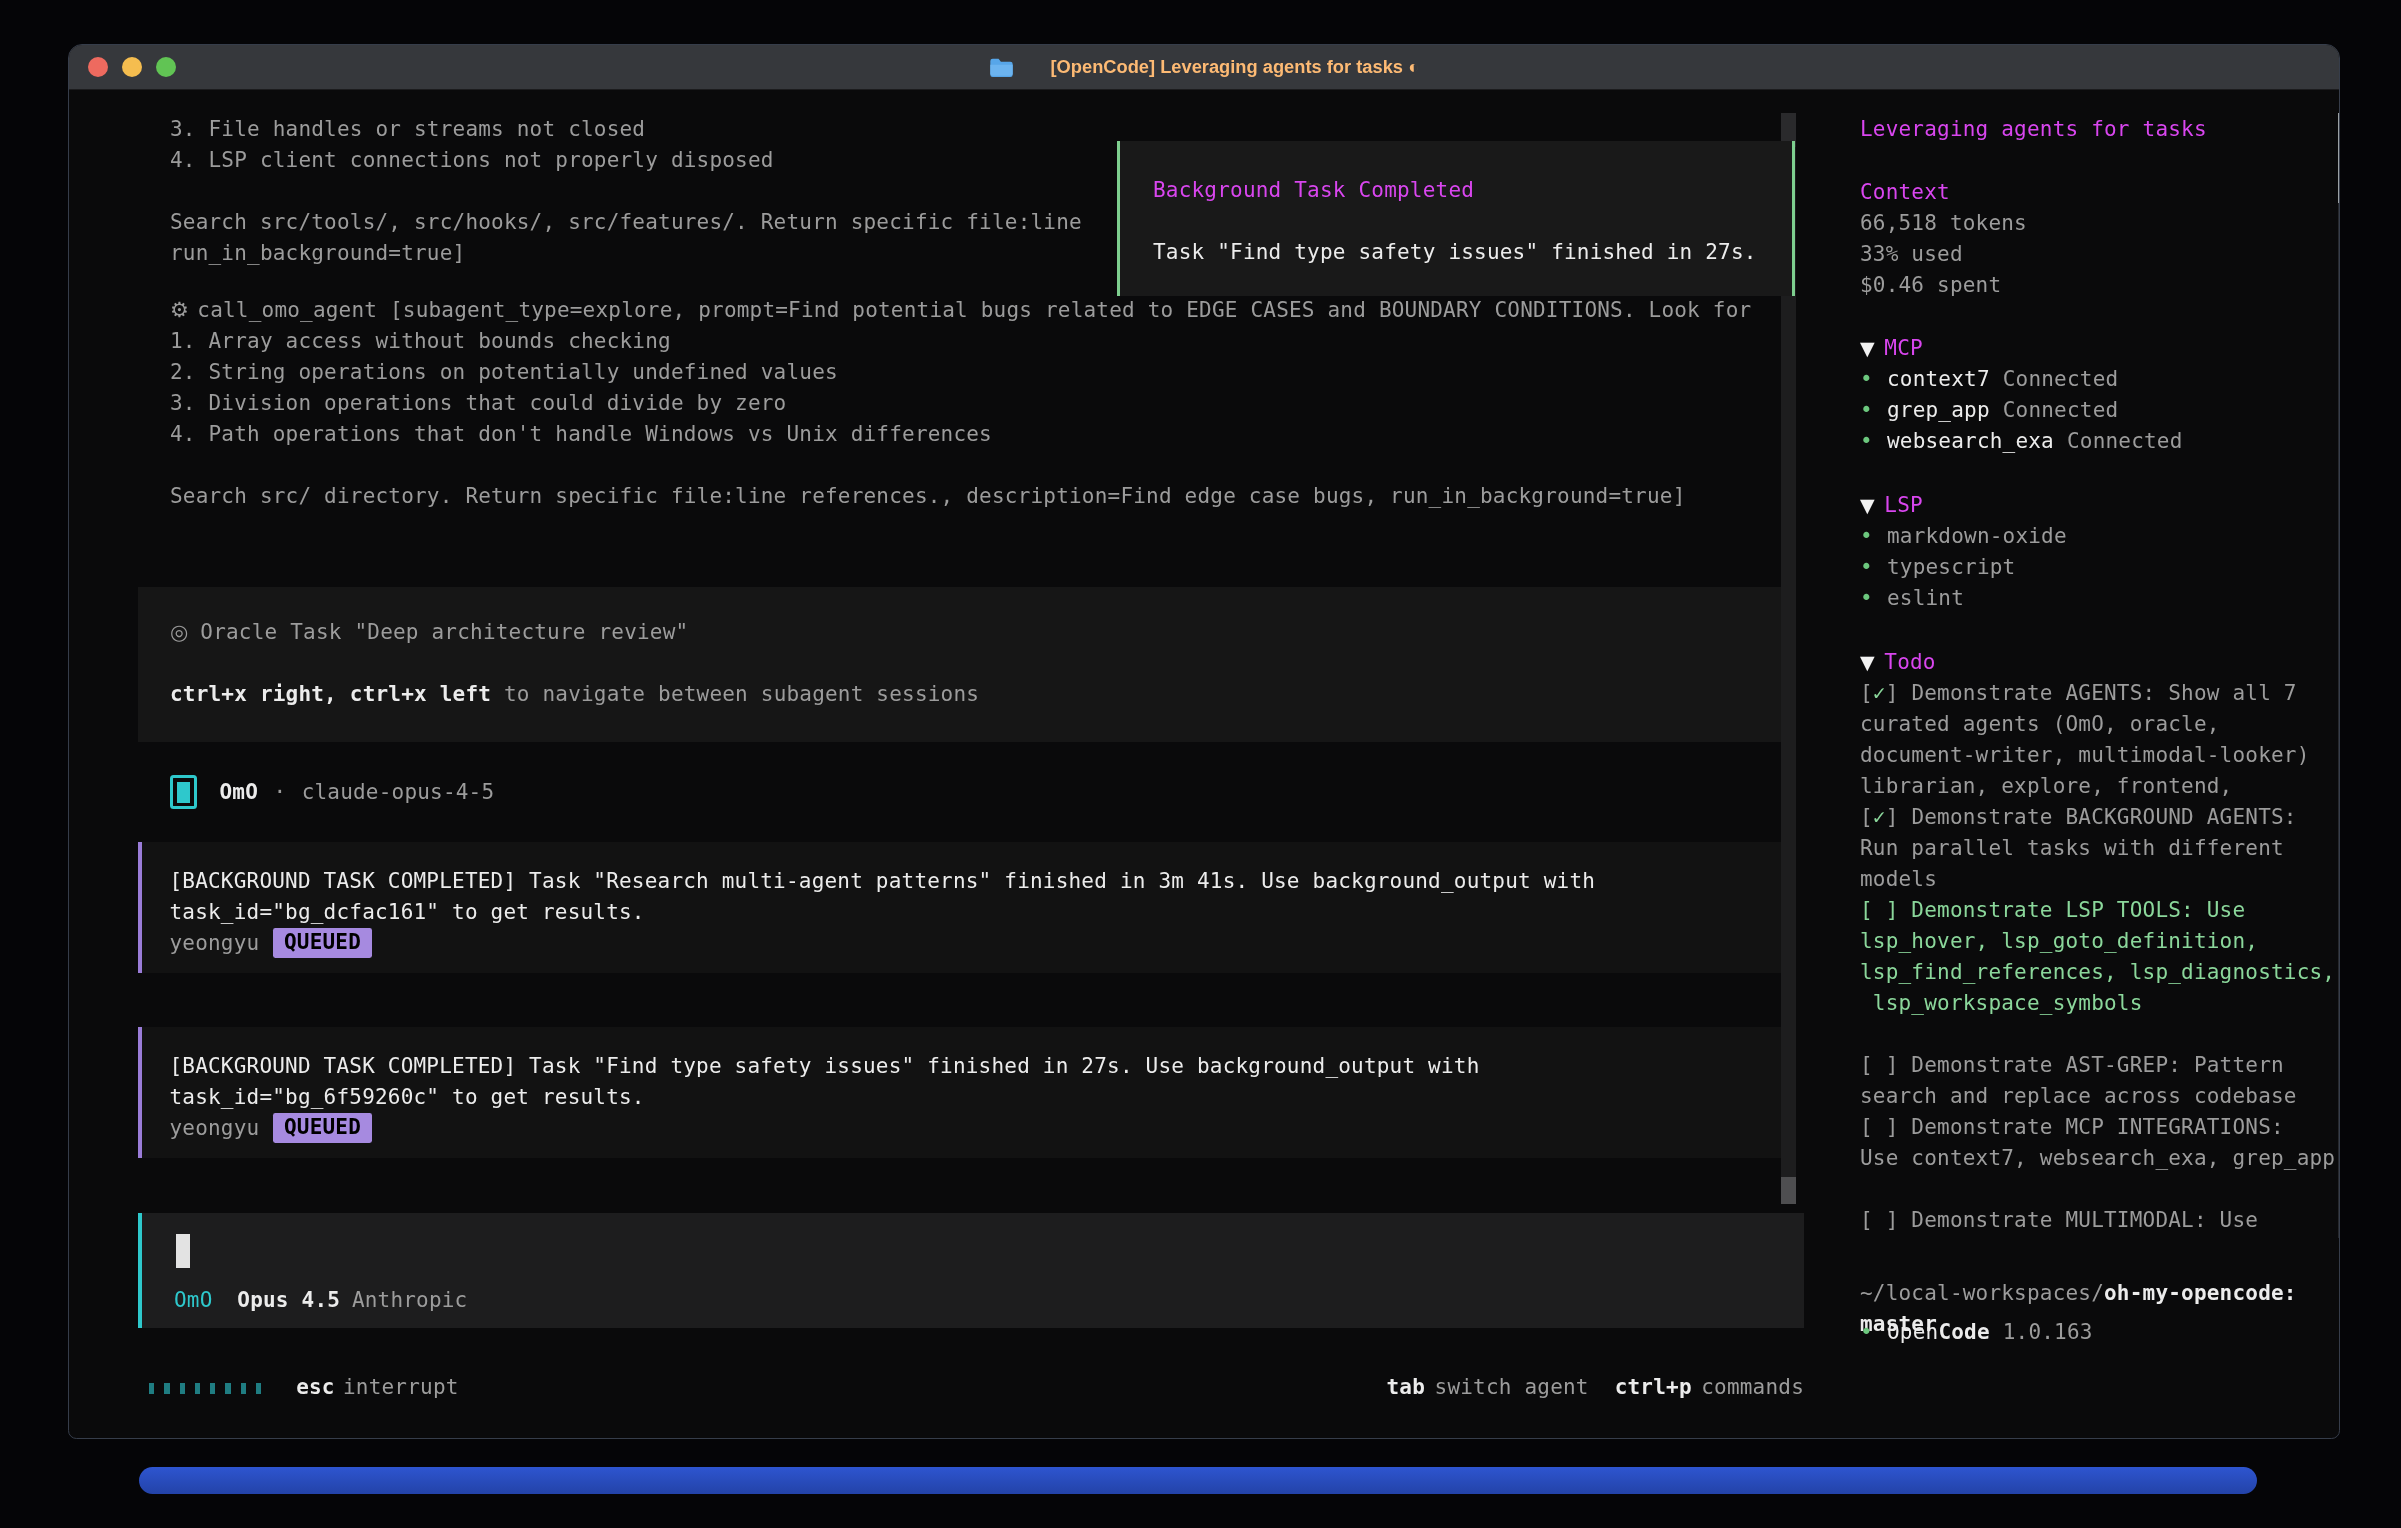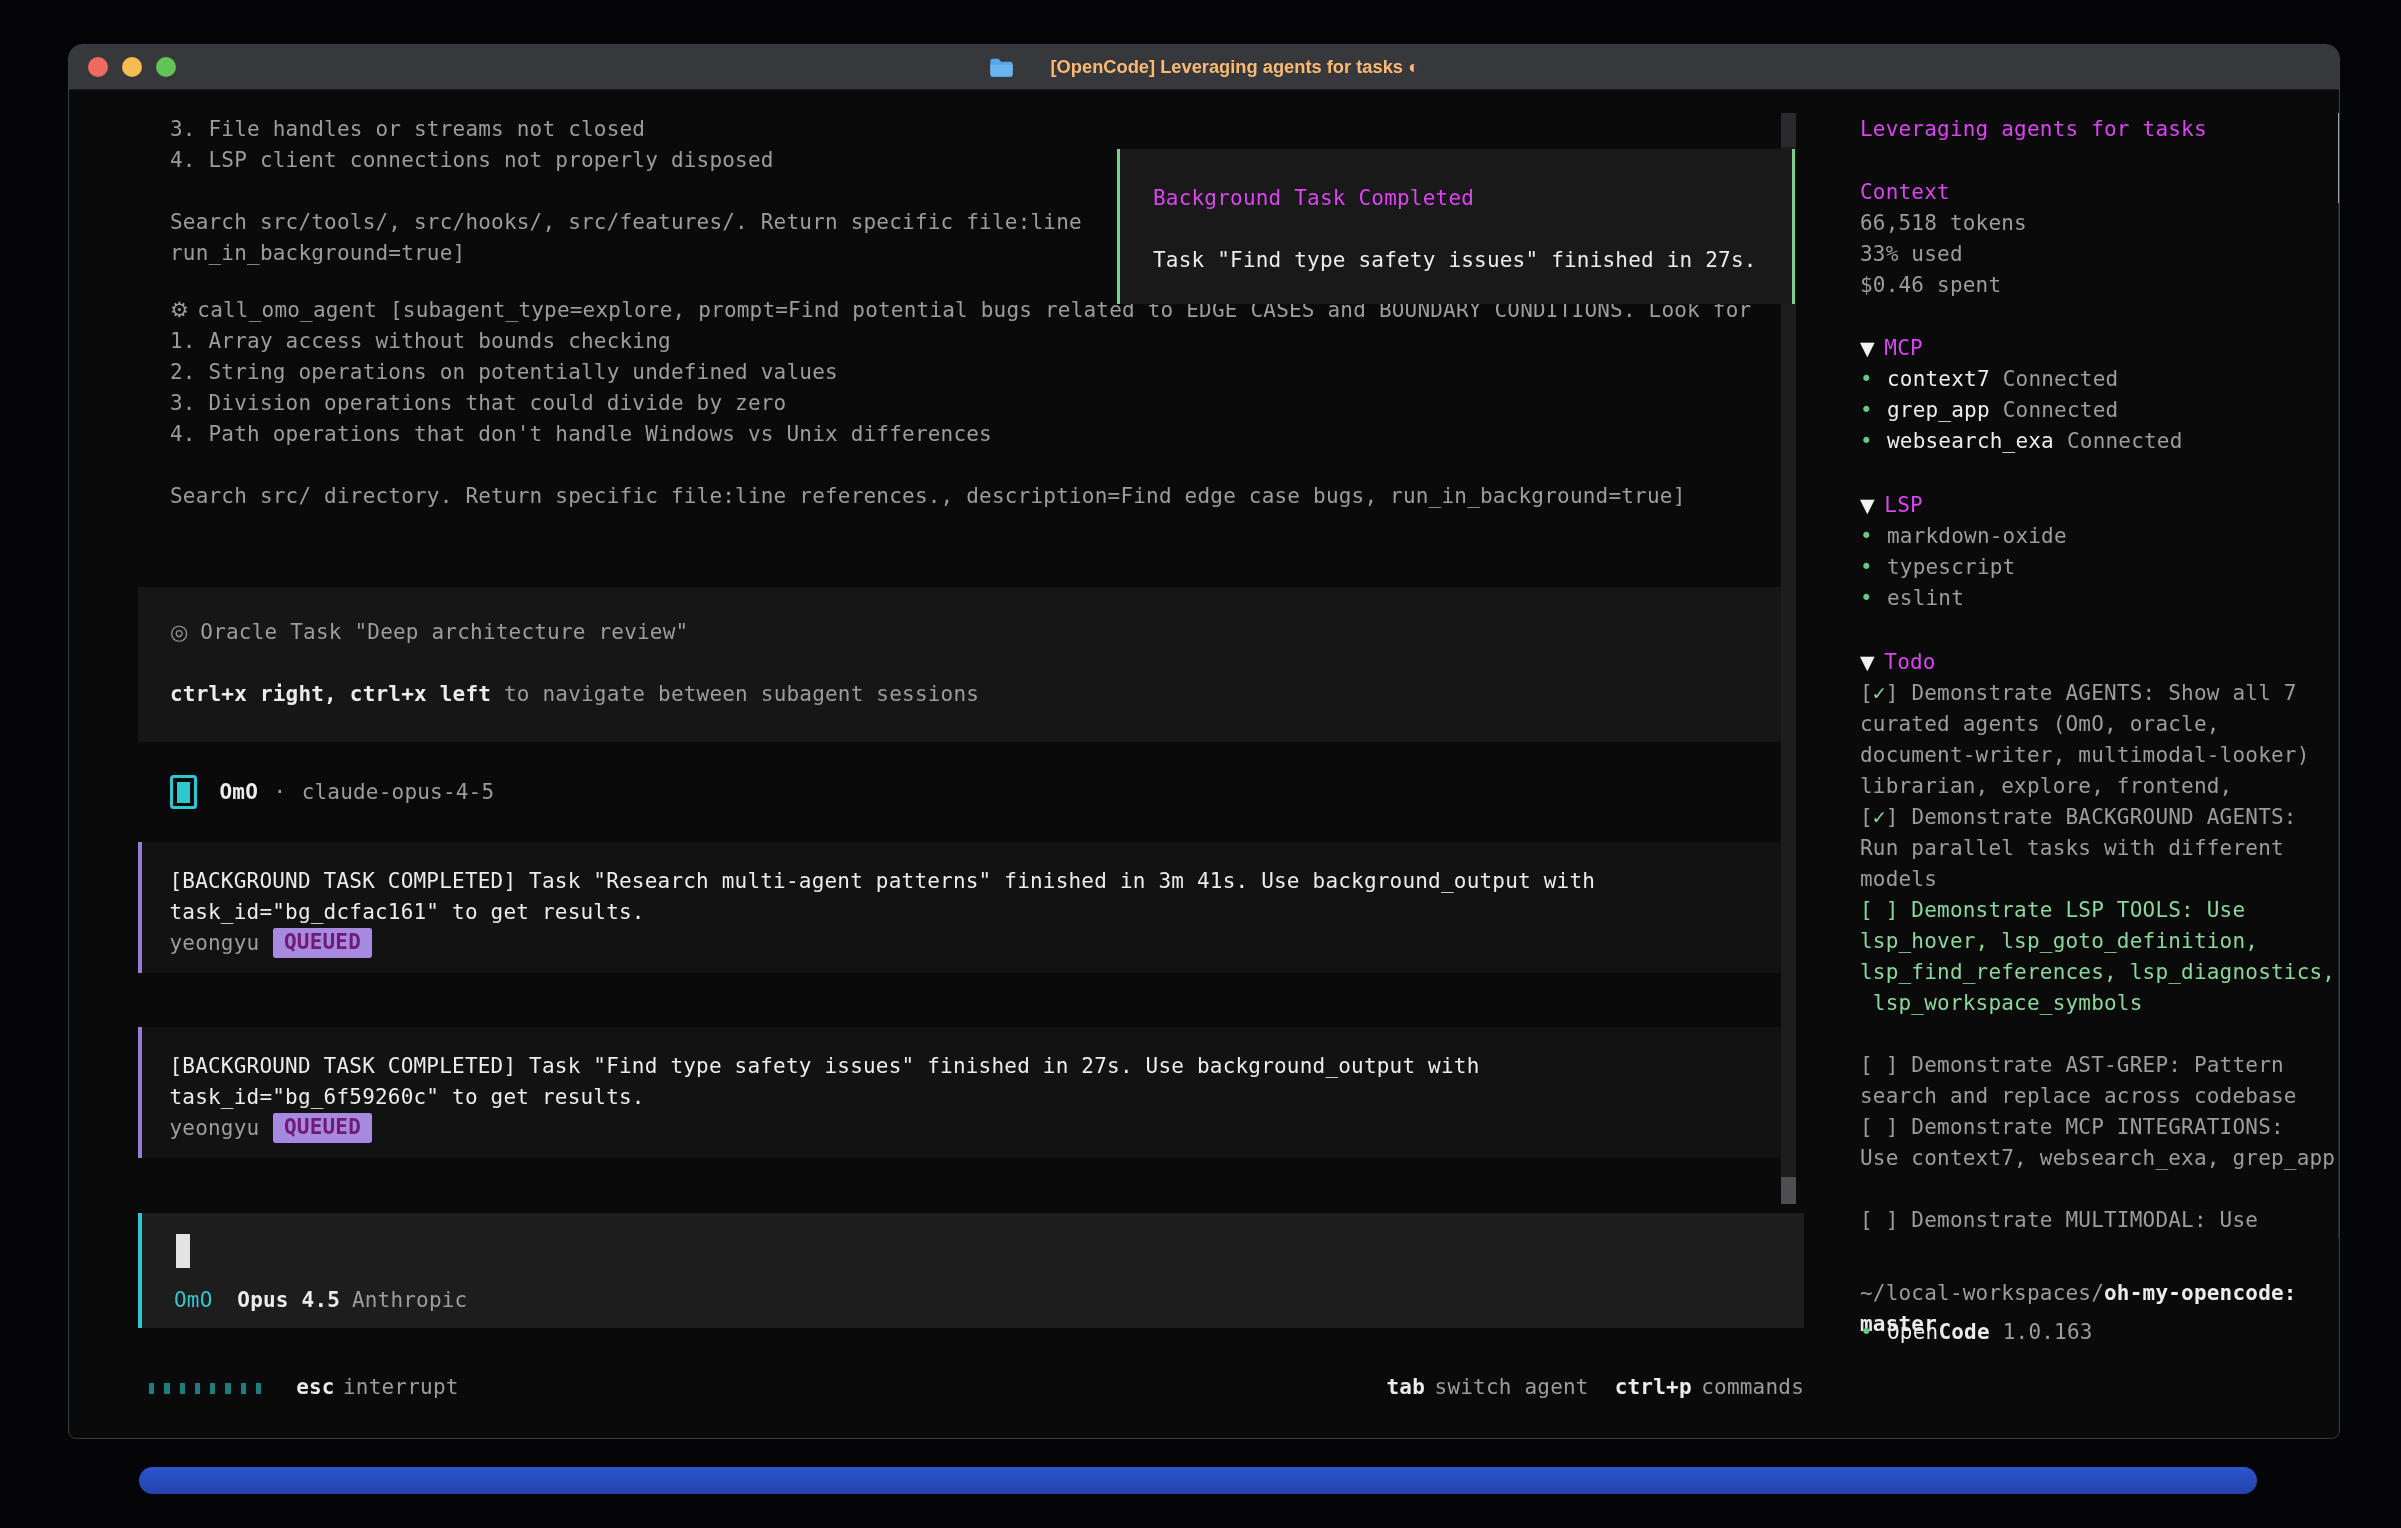--- a/index.html
+++ b/index.html
@@ -22,34 +22,34 @@
   .green { color:#8bd79b; } .gbul { color:#6cc87e; } .teal { color:#2ec8cc; }
   .hd { color:#d946ef; font-weight:normal; }
 
   .abs { position:absolute;margin-left:36px; }
 
   
   .scrollback { left:65px; top:69px; }
   .toolcall  { left:65px; top:250px; }
   .gear { font-family:"DejaVu Sans","DejaVu Sans Mono",monospace; color:#9c9c9c; margin-right:8.3px; }
 
-  .notification { left:1012px; top:104px; width:678px; height:155px; background:#191919;
+  .notification { left:1012px; top:96px; width:678px; height:155px; background:#191919;
                   border-left:3px solid #7ecf8f; border-right:3px solid #7ecf8f; padding:34px 0 0 33px; z-index:3; }
 
   .oracle { left:32.5px; top:542px; width:1643px; height:155px; background:#161616; padding:29.5px 0 0 32.5px; }
   .oracle-icon { font-family:"DejaVu Sans","DejaVu Sans Mono",monospace; color:#9a9a9a; margin-right:11.8px; }
 
   .agent-header { left:65px; top:728px; display:flex; align-items:center; height:38px; }
   .agent-icon { width:27px; height:34px; border:3.5px solid #2ec8cc; border-radius:3.5px; position:relative; margin-right:22.5px; }
   .agent-icon .fill { position:absolute; left:4.1px; top:3.5px; right:4.1px; bottom:3.5px; background:#2ec8cc; }
 
   .taskmsg { left:32.5px; width:1643px; height:131px; background:#121212; border-left:4.1px solid #9a7cd8; padding:23.6px 0 0 28px; }
   .taskmsg.first { top:797px; } .taskmsg.second { top:982px; }
   .msg-meta { display:flex; align-items:center; gap:14px; height:31px; }
-  .badge { background:#a68ae0; color:#701a75; font-weight:bold; padding:0 10.6px; height:29.5px; line-height:29.5px; border-radius:2.4px; }
+  .badge { background:#a68ae0; color:#000000; font-weight:bold; padding:0 10.6px; height:29.5px; line-height:29.5px; border-radius:2.4px; }
 
   .inputbox { left:32.5px; top:1168px; width:1666px; height:115px; background:#1d1d1e; border-left:4.1px solid #2ec8cc; }
   .cursor { position:absolute; left:34px; top:21px; width:14px; height:34px; background:#e3e3e3; }
   .input-meta { position:absolute; left:32.5px; top:72px; display:flex; gap:11.8px; }
   .input-meta .model { margin-left:13px; }
 
   .status-left { left:44px; top:1327px; display:flex; align-items:center; gap:8.3px; }
   .spin-dot { width:5.3px; height:10.6px; background:#1f7d82; display:inline-block; margin-right:10px; }
   .status-esc { margin-left:16.5px; }
   .status-right { left:0; top:1327px; width:1699px; display:flex; justify-content:flex-end; gap:9.5px; }

